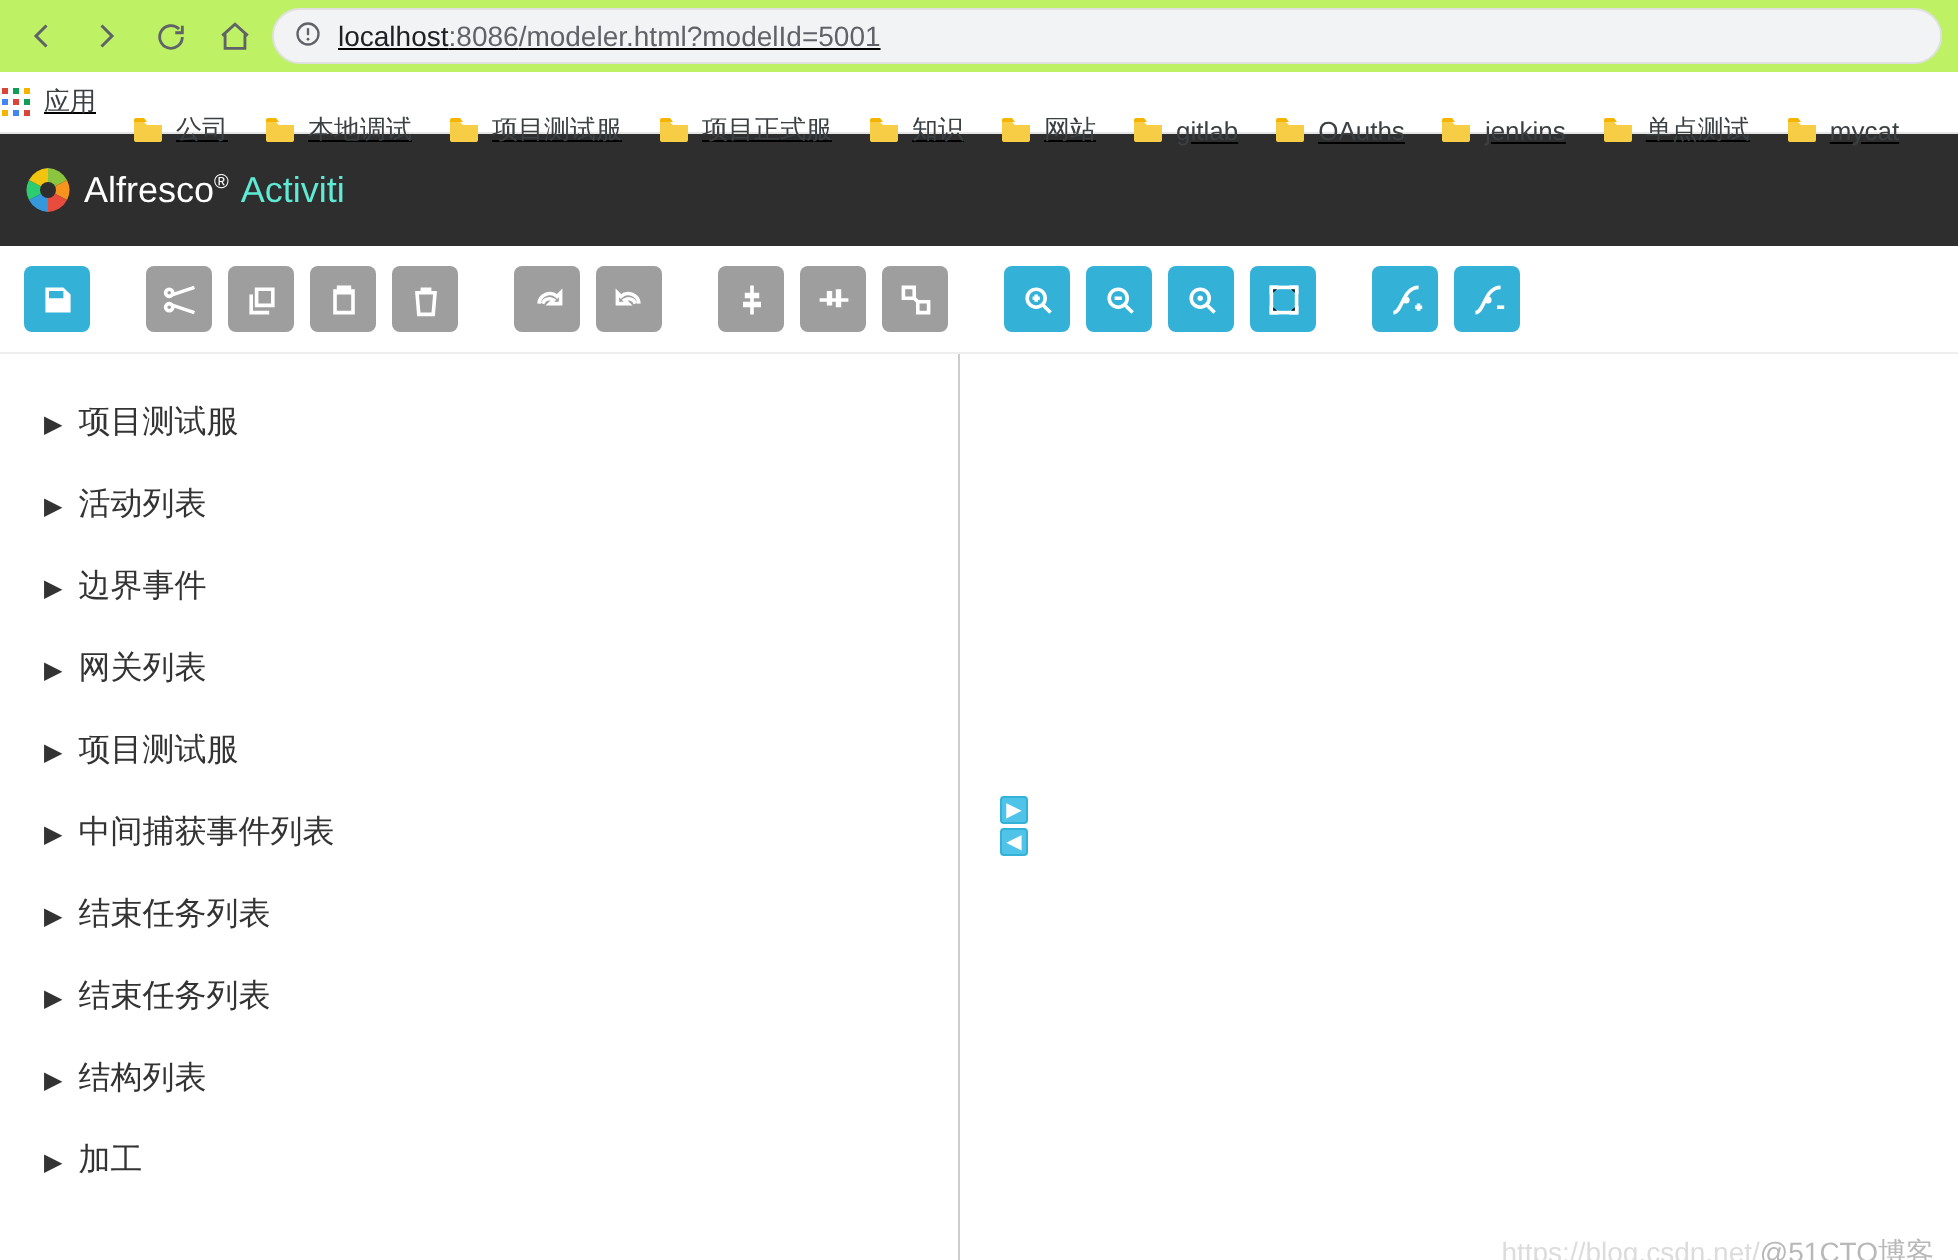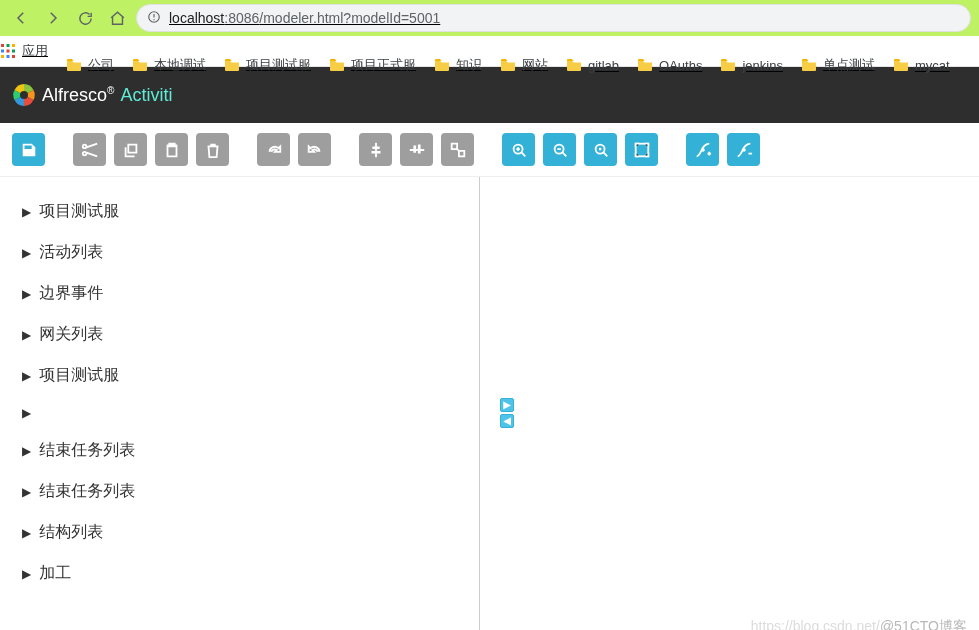--- a/index.html
+++ b/index.html
@@ -316,20 +316,21 @@
       <div class="palette-item">
         <span class="caret">▶</span>
         <span>网关列表</span>
       </div>
       <div class="palette-item">
         <span class="caret">▶</span>
         <span>项目测试服</span>
       </div>
       <div class="palette-item">
         <span class="caret">▶</span>
+        <span>中间捕获事件列表</span>
       </div>
       <div class="palette-item">
         <span class="caret">▶</span>
         <span>结束任务列表</span>
       </div>
       <div class="palette-item">
         <span class="caret">▶</span>
         <span>结束任务列表</span>
       </div>
       <div class="palette-item">

